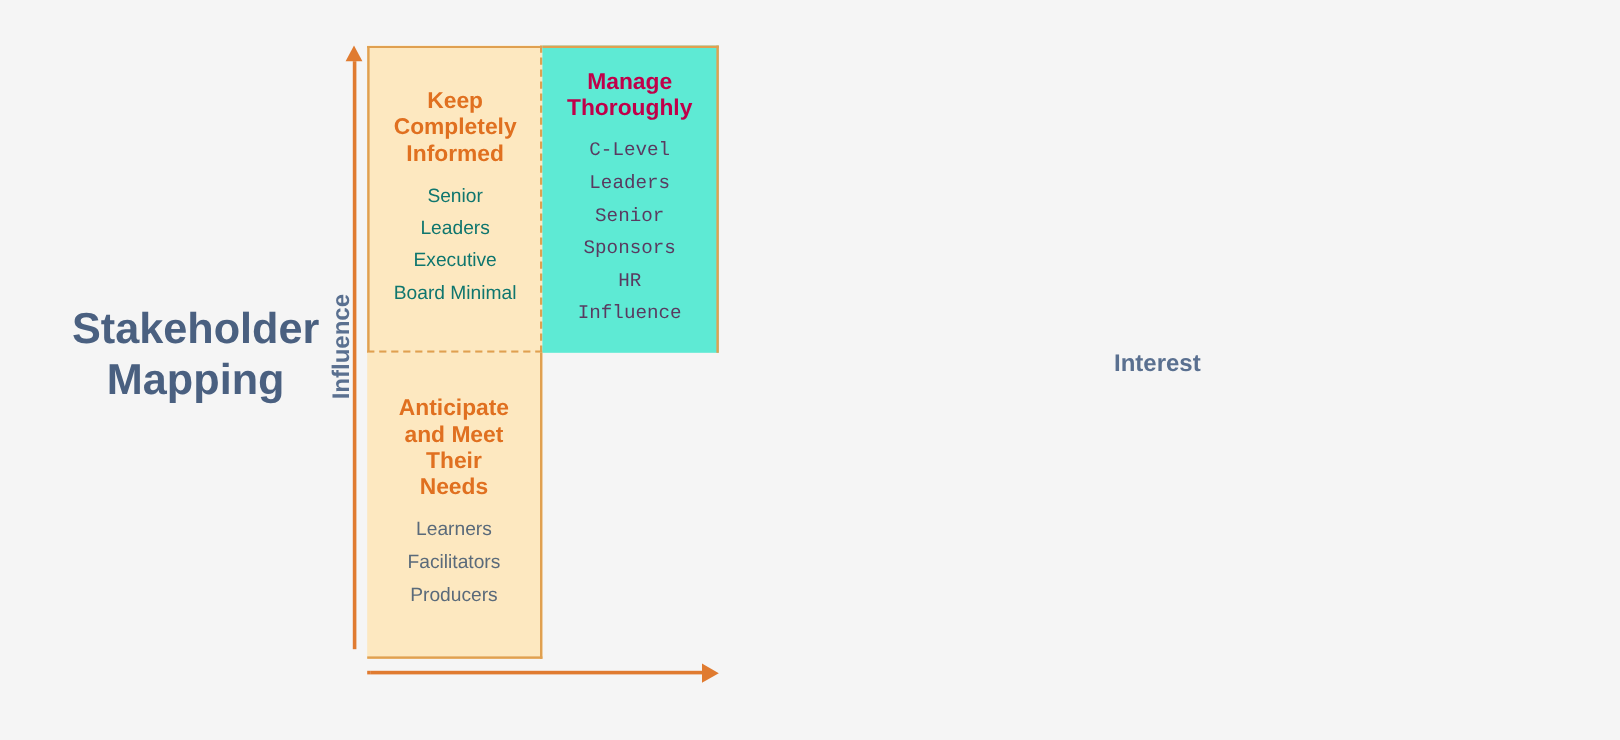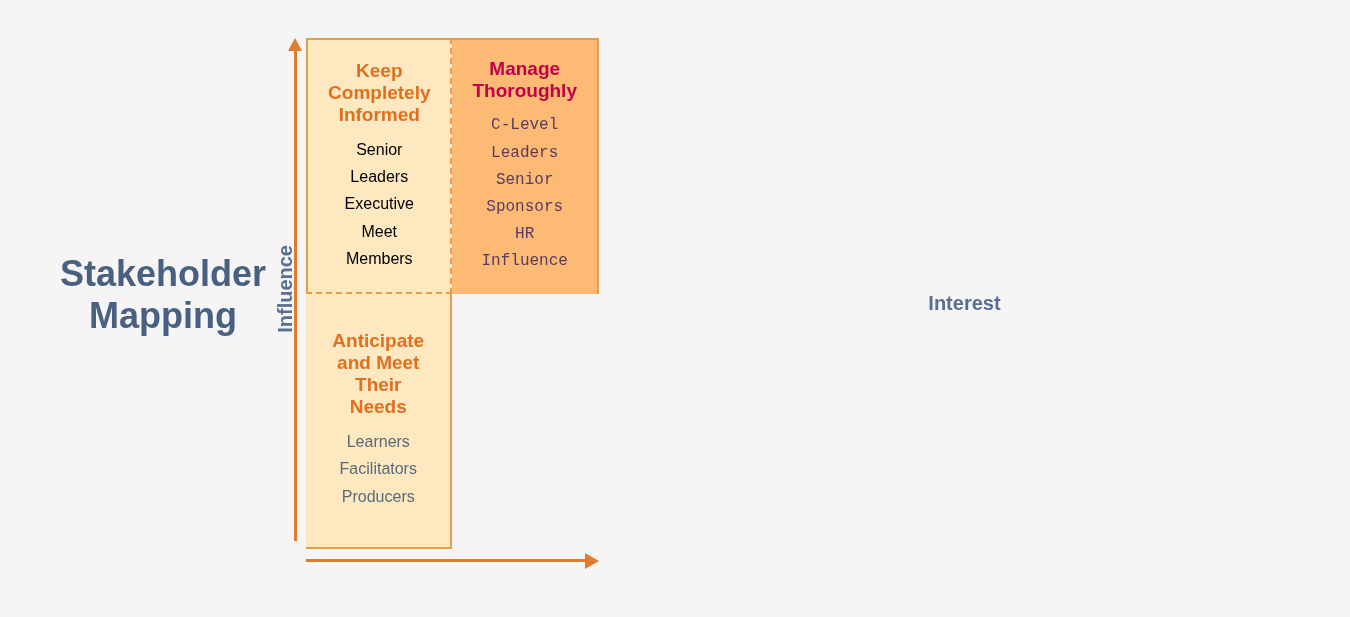--- a/index.html
+++ b/index.html
@@ -102,21 +102,21 @@
       padding: 18px 20px;
       text-align: center;
     }
     .cell-title {
       font-size: 19px;
       font-weight: bold;
       margin-bottom: 10px;
     }
     .cell-item {
       font-size: 16px;
-      color: #000000;
+      color: #0f766e;
       line-height: 1.7;
     }
 
     
     .cell-tl {
       background: #fde8c0;
       border-right: 2px dashed #e0a050;
       border-bottom: 2px dashed #e0a050;
     }
     .cell-tl .cell-title { color: #e07020; }
@@ -124,21 +124,21 @@
     
     .cell-tr {
       background: #f9a825;
       background: #f5a623;
     }
     .cell-tr {
       background: #f8a800;
       background: linear-gradient(135deg, #f9a825, #f5a020);
     }
     .cell-tr {
-      background: #fdba74;
+      background: #5eead4;
       align-items: center;
     }
     .cell-tr .cell-title { color: #c0004a; }
     .cell-tr .cell-item { color: #5a3a60; font-family: Liberation Mono, monospace; }
 
     
     .cell-bl {
       background: #ffffff;
       border: 2px dashed #e0a050;
       border-top: none;
@@ -191,21 +191,21 @@
         <div style="position:absolute;left:-18px;top:0;bottom:28px;display:flex;flex-direction:column;align-items:center;pointer-events:none;">
           <div style="width:0;height:0;border-left:7px solid transparent;border-right:7px solid transparent;border-bottom:13px solid #e07b30;"></div>
           <div style="flex:1;width:3px;background:#e07b30;"></div>
         </div>
 
         <div class="grid">
 
           <div class="cell cell-tl">
             <div class="cell-title">Keep Completely Informed</div>
             <div class="cell-item">Senior Leaders</div>
-            <div class="cell-item">Executive Meet Members</div>
+            <div class="cell-item">Executive Board Minimal</div>
           </div>
 
           <div class="cell cell-tr">
             <div class="cell-title">Manage Thoroughly</div>
             <div class="cell-item">C-Level Leaders</div>
             <div class="cell-item">Senior Sponsors</div>
             <div class="cell-item">HR Influence</div>
           </div>
 
 

